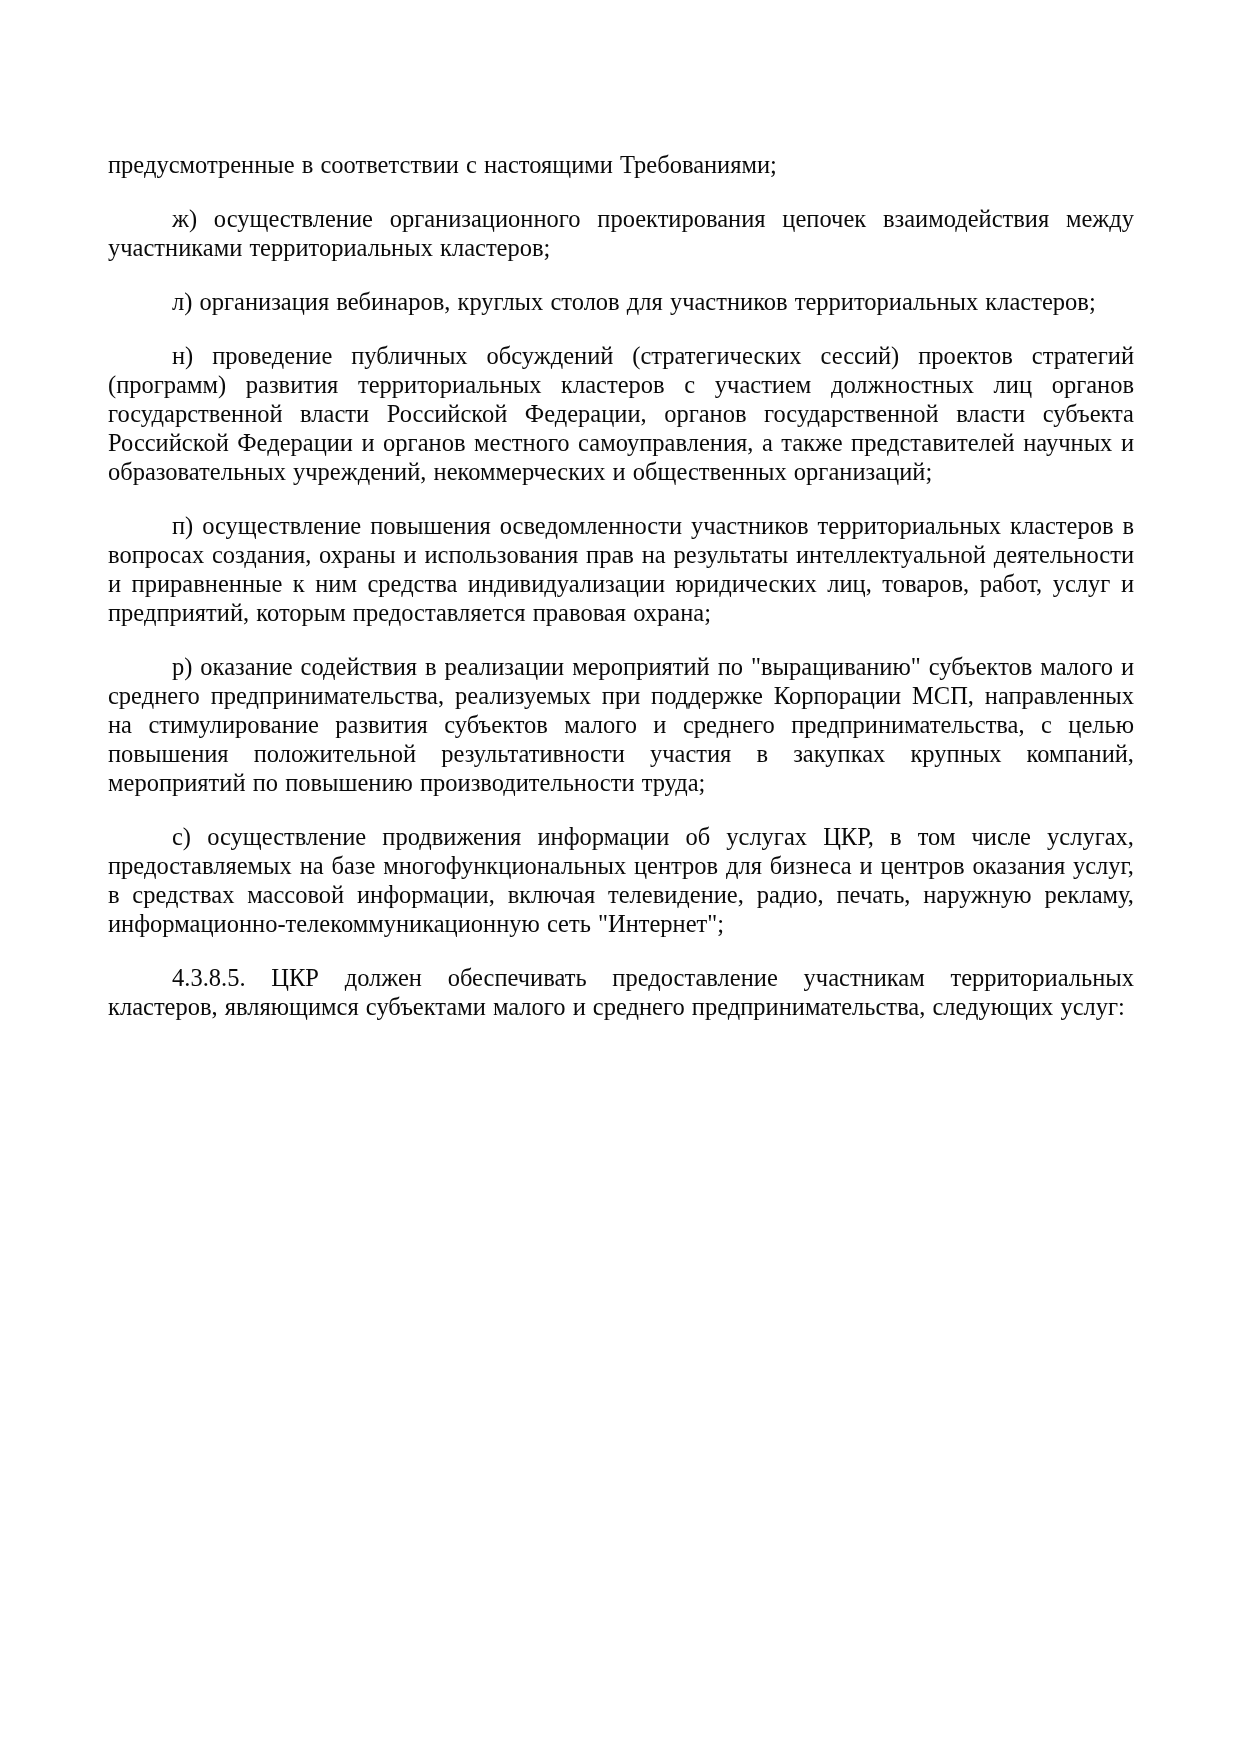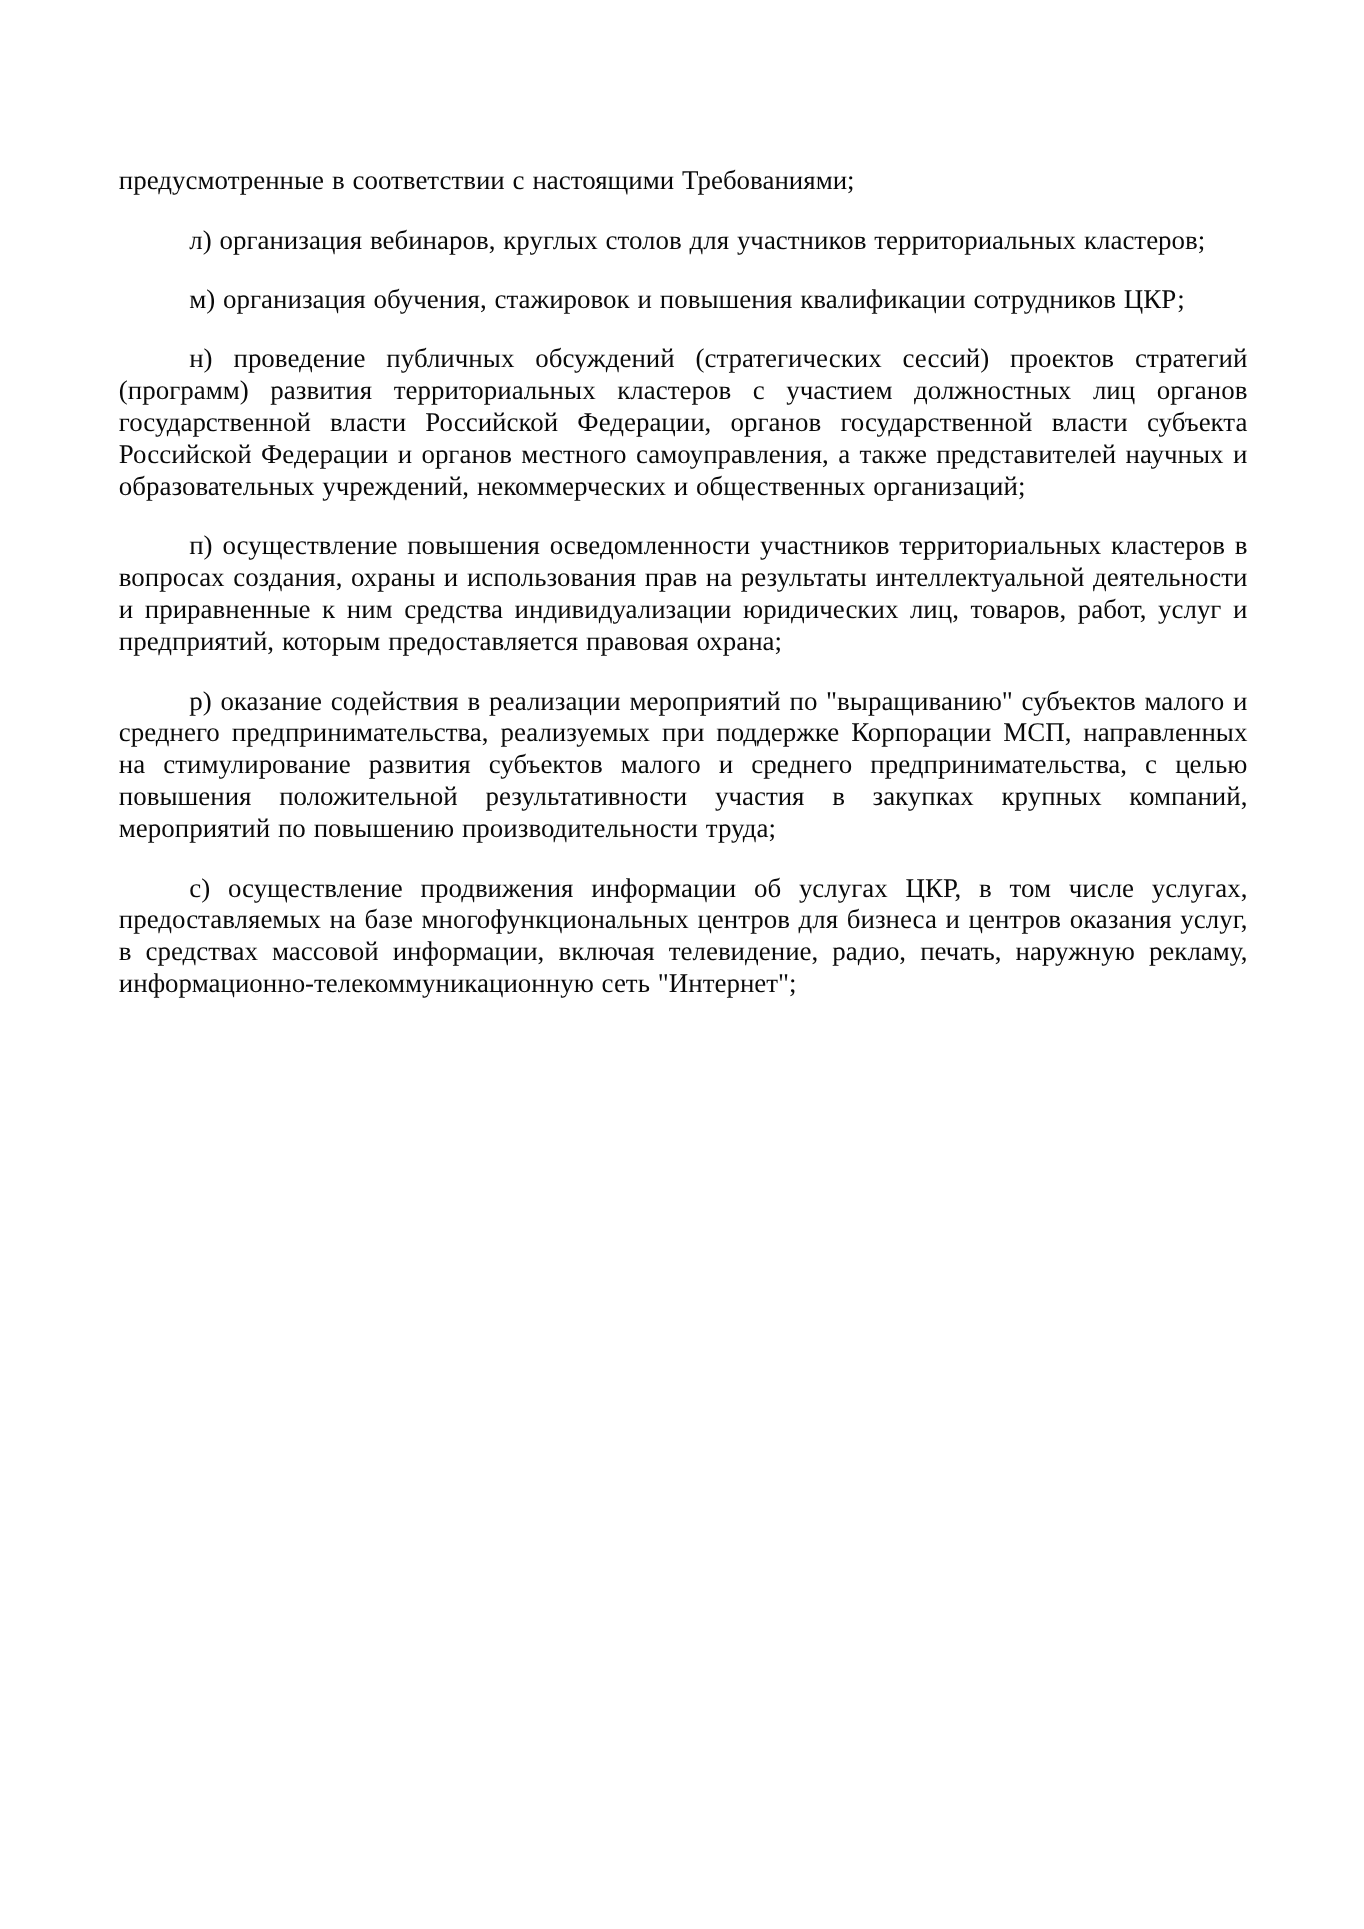--- a/index.html
+++ b/index.html
@@ -33,19 +33,20 @@
   }
   .page p.continuation {
     text-indent: 0;
   }
 </style>
 </head>
 <body>
 
 <div class="page">
   <p class="continuation">предусмотренные в соответствии с настоящими Требованиями;</p>
+  <p>ж) осуществление организационного проектирования цепочек взаимодействия между участниками территориальных кластеров;</p>
   <p>л) организация вебинаров, круглых столов для участников территориальных кластеров;</p>
-  <p>м) организация обучения, стажировок и повышения квалификации сотрудников ЦКР;</p>
   <p>н) проведение публичных обсуждений (стратегических сессий) проектов стратегий (программ) развития территориальных кластеров с участием должностных лиц органов государственной власти Российской Федерации, органов государственной власти субъекта Российской Федерации и органов местного самоуправления, а также представителей научных и образовательных учреждений, некоммерческих и общественных организаций;</p>
   <p>п) осуществление повышения осведомленности участников территориальных кластеров в вопросах создания, охраны и использования прав на результаты интеллектуальной деятельности и приравненные к ним средства индивидуализации юридических лиц, товаров, работ, услуг и предприятий, которым предоставляется правовая охрана;</p>
   <p>р) оказание содействия в реализации мероприятий по "выращиванию" субъектов малого и среднего предпринимательства, реализуемых при поддержке Корпорации МСП, направленных на стимулирование развития субъектов малого и среднего предпринимательства, с целью повышения положительной результативности участия в закупках крупных компаний, мероприятий по повышению производительности труда;</p>
   <p>с) осуществление продвижения информации об услугах ЦКР, в том числе услугах, предоставляемых на базе многофункциональных центров для бизнеса и центров оказания услуг, в средствах массовой информации, включая телевидение, радио, печать, наружную рекламу, информационно-телекоммуникационную сеть "Интернет";</p>
+  <p>4.3.8.5. ЦКР должен обеспечивать предоставление участникам территориальных кластеров, являющимся субъектами малого и среднего предпринимательства, следующих услуг:</p>
 </div>
 
 </body></html>

